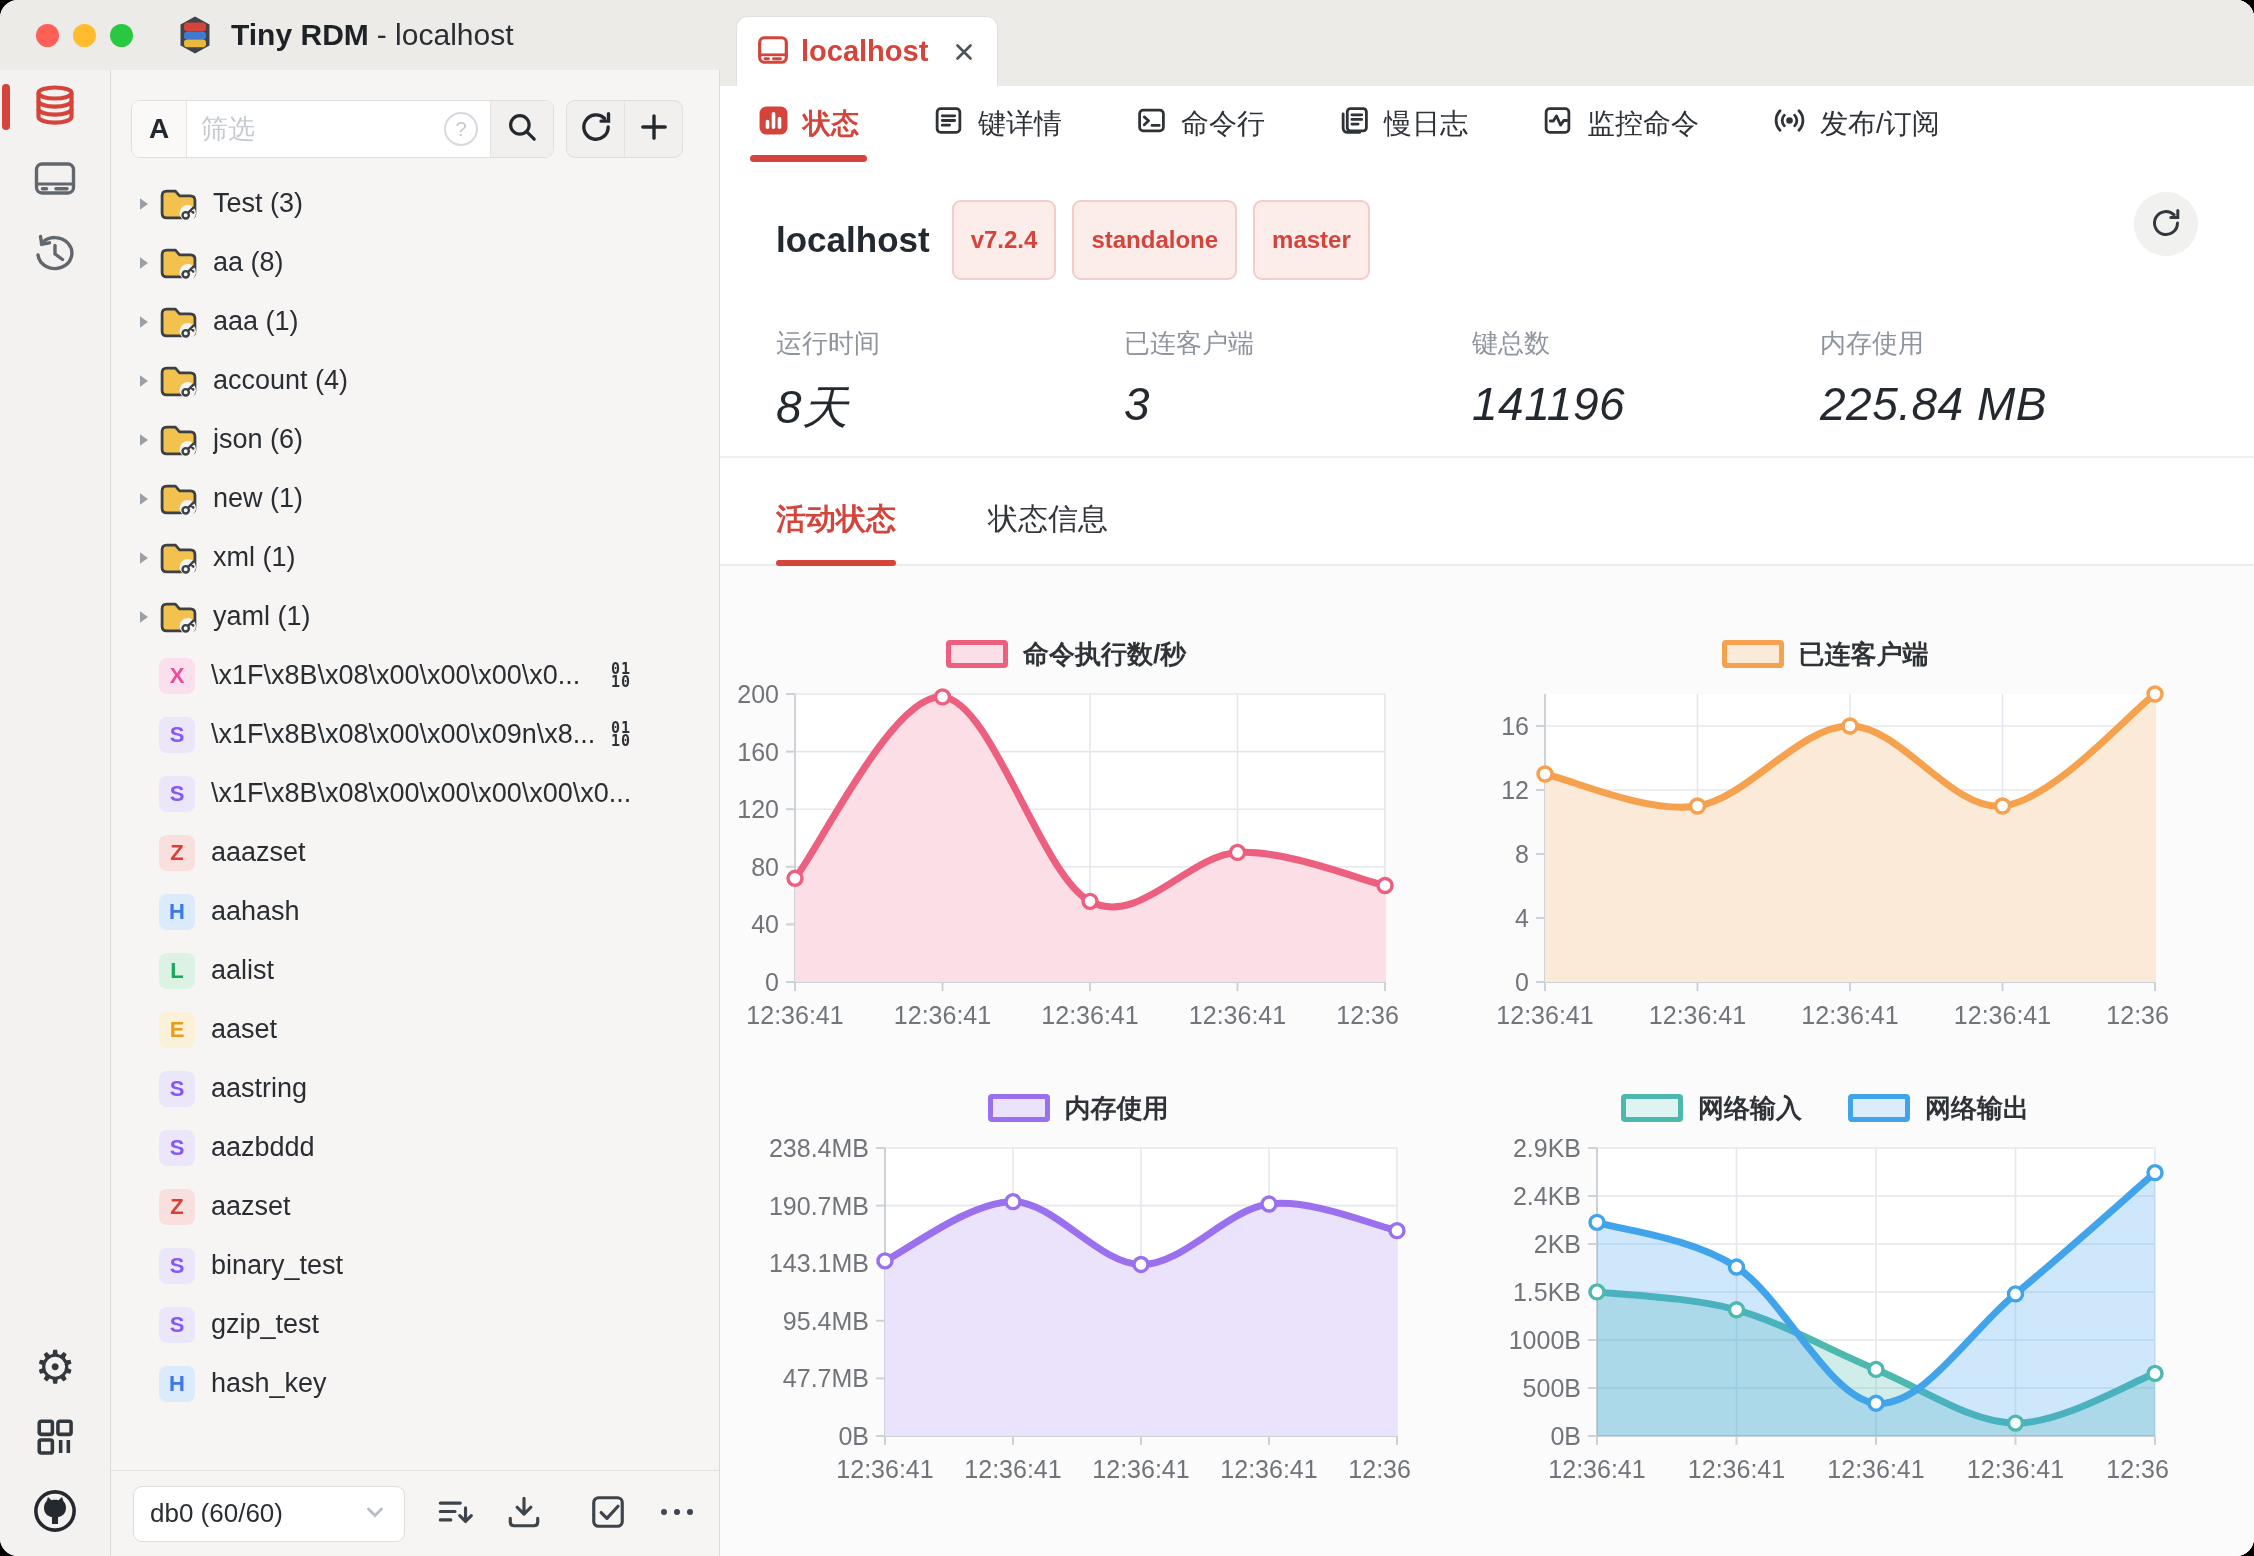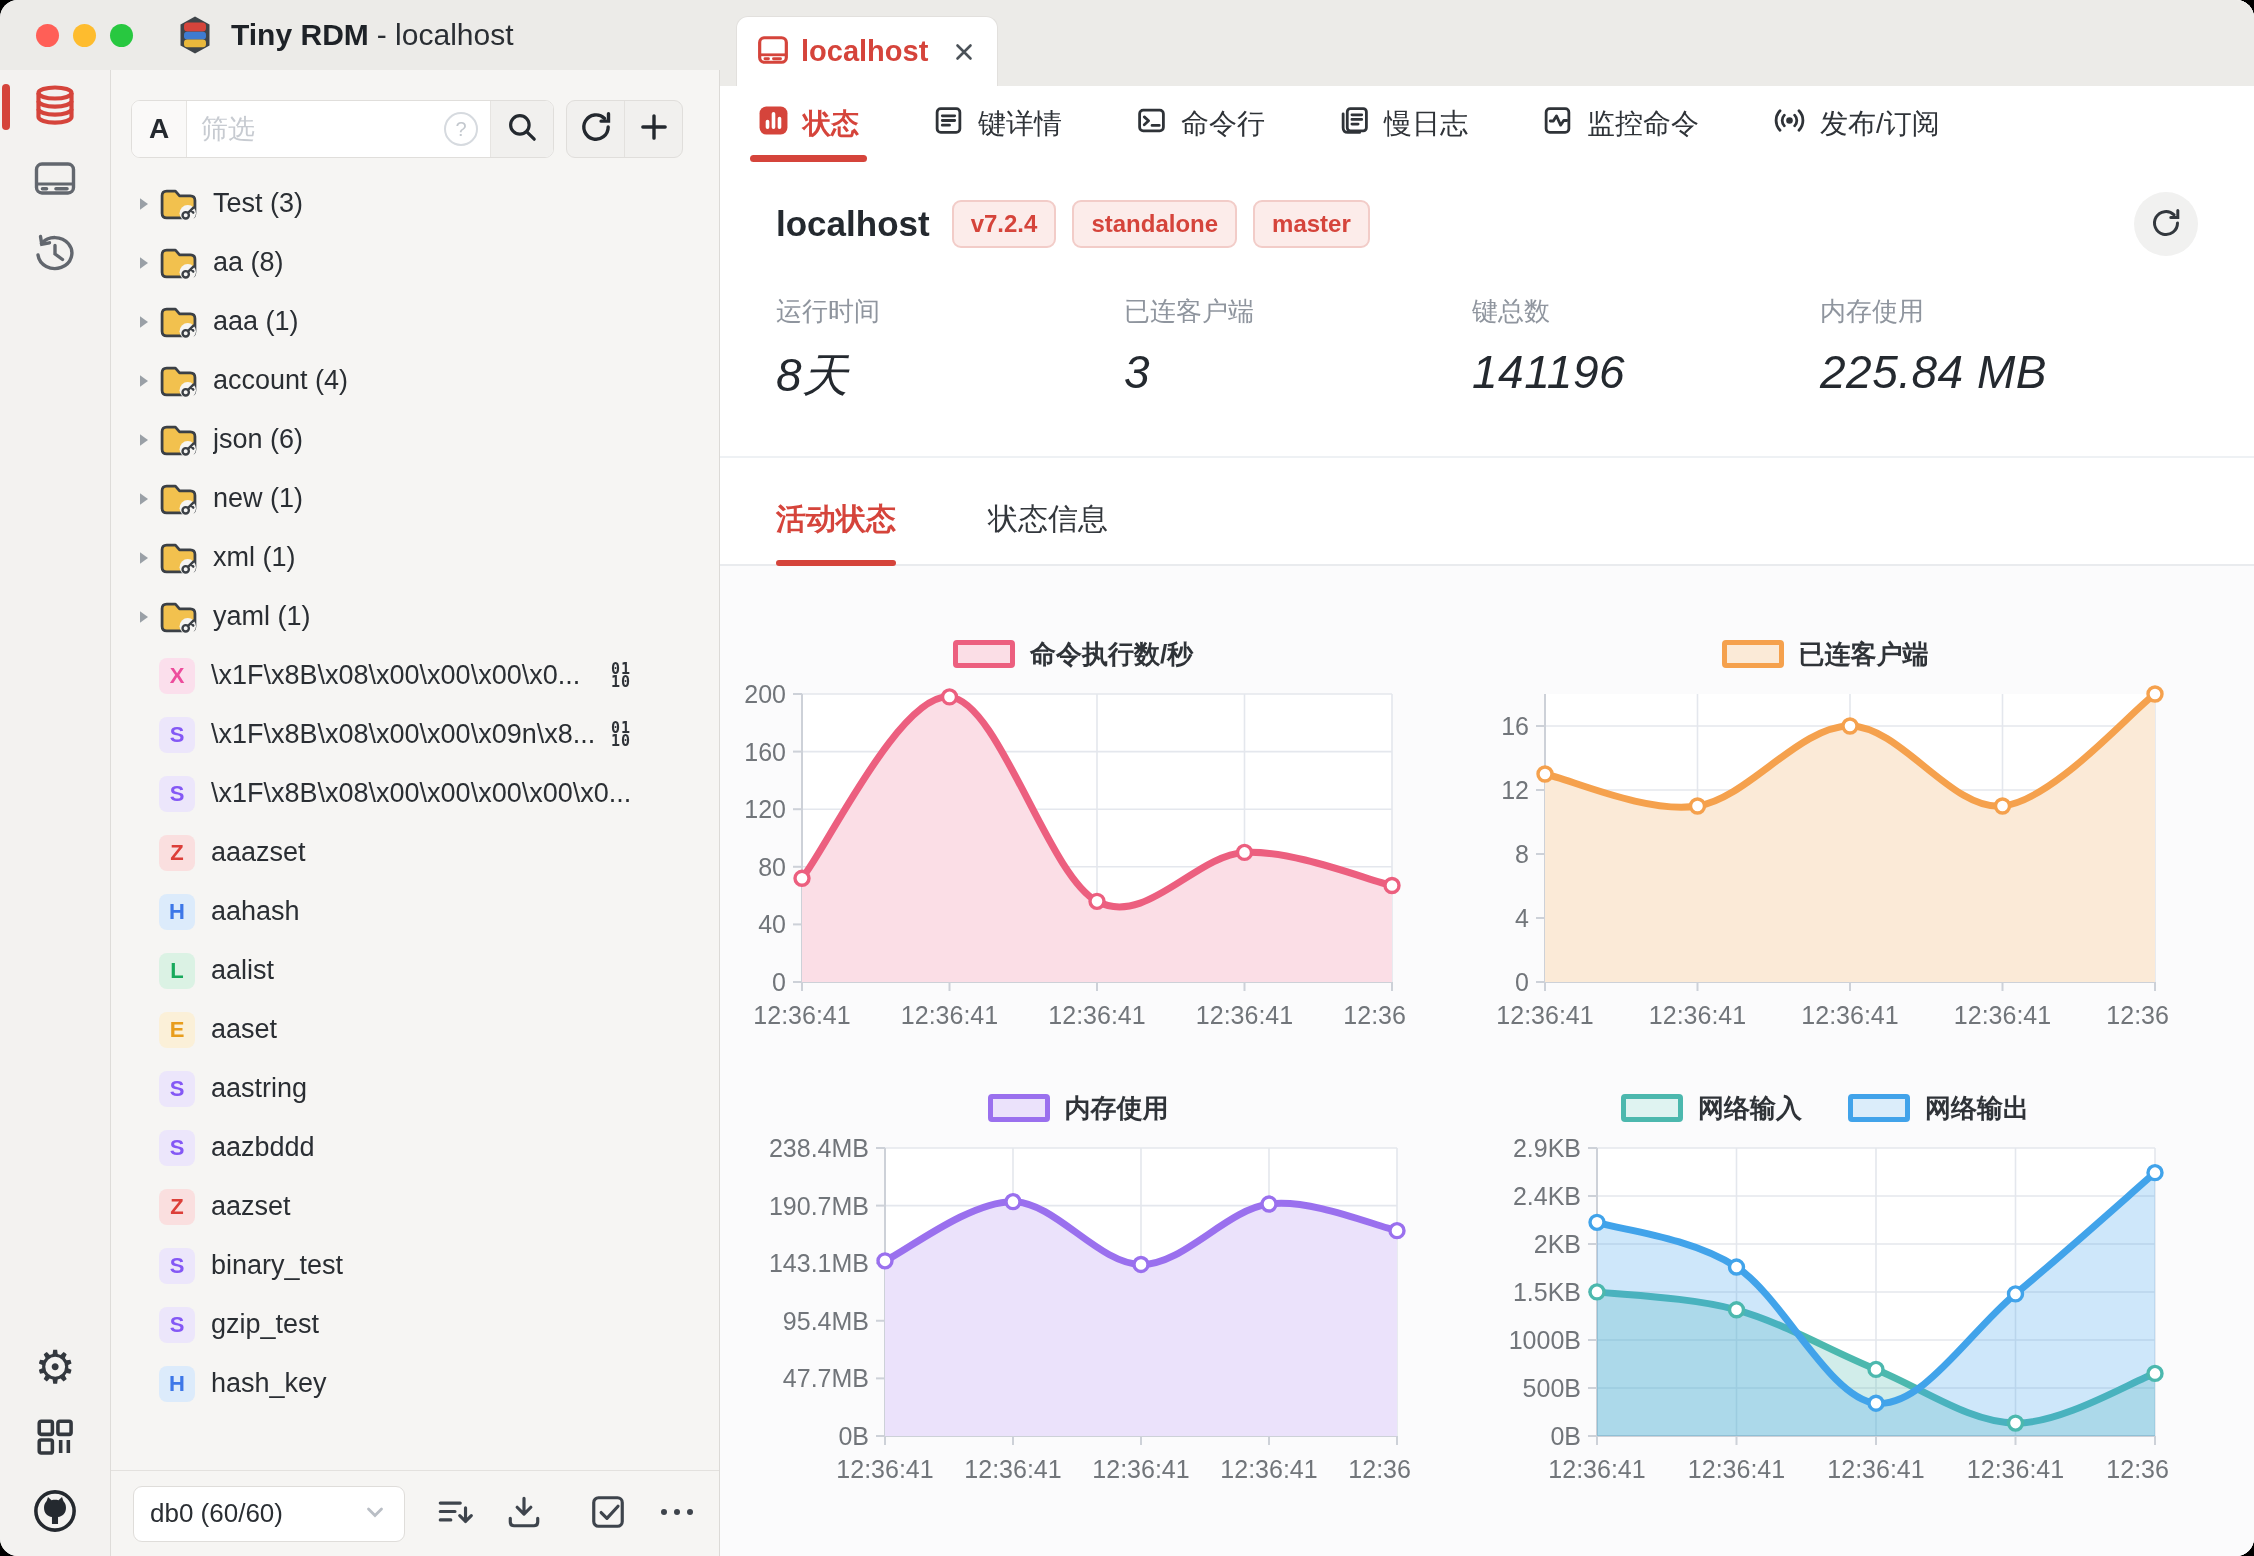--- a/index.html
+++ b/index.html
@@ -65,21 +65,21 @@
   .tab .close{margin-left:auto;display:flex;align-items:center;cursor:pointer;}
 
   .nav{position:absolute;left:0;top:86px;right:0;height:76px;display:flex;align-items:center;padding-left:38px;gap:74px;background:#fff;}
   .nav-item{position:relative;height:100%;display:flex;align-items:center;gap:14px;font-size:28px;color:#2F3338;cursor:pointer;}
   .nav-item.active{color:#D5443B;font-weight:700;}
   .nav-item.active::after{content:"";position:absolute;left:-8px;right:-8px;bottom:0;height:7px;background:#D5443B;border-radius:4px;}
 
   .server{position:absolute;left:0;top:162px;right:0;height:296px;border-bottom:2px solid #EEF1F4;box-sizing:border-box;padding:38px 56px 0 56px;}
   .server-row{display:flex;align-items:center;gap:22px;}
   .server-name{font-size:35px;font-weight:700;color:#24292F;margin:0;}
-  .sbadge{height:44px;display:flex;align-items:center;padding:0 17px;border-radius:9px;background:#FCECEA;border:2px solid #F2CCC8;color:#D5443B;font-size:24px;font-weight:600;}
+  .sbadge{height:44px;display:flex;align-items:center;padding:16px 17px;border-radius:9px;background:#FCECEA;border:2px solid #F2CCC8;color:#D5443B;font-size:24px;font-weight:600;}
   .refresh-circle{position:absolute;right:56px;top:30px;width:64px;height:64px;border-radius:50%;background:#F1F1F0;border:none;display:flex;align-items:center;justify-content:center;cursor:pointer;}
   .stats{display:flex;margin-top:46px;}
   .stat{width:348px;}
   .stat .slabel{font-size:26px;color:#8F959E;}
   .stat .svalue{font-size:46px;font-weight:500;color:#24292F;margin-top:16px;letter-spacing:.5px;font-style:italic;}
 
   .subtabs{position:absolute;left:0;top:458px;right:0;height:108px;box-sizing:border-box;border-bottom:2px solid #E9EBEE;display:flex;align-items:flex-end;padding-left:56px;gap:92px;background:#fff;}
   .subtab{position:relative;font-size:30px;color:#33373C;font-weight:500;padding-bottom:24px;cursor:pointer;}
   .subtab.active{color:#D5443B;font-weight:700;}
   .subtab.active::after{content:"";position:absolute;left:0;right:0;bottom:-2px;height:6px;background:#D5443B;border-radius:3px;}
@@ -553,21 +553,21 @@
           </div>
         </div>
     </div>
 
     <div class="subtabs" id="subtabs">
         <div class="subtab active">活动状态</div>
         <div class="subtab">状态信息</div>
       </div>
 
     <div class="charts" id="charts">
-        <div class="chart" style="left: 18px; top: 62px; width: 670px; height: 412px;">
+        <div class="chart" style="left: 11px; top: 62px; width: 670px; height: 412px;">
           <div class="chart-legend">
             <span class="legend-item">
               <span class="legend-swatch" style="border: 5px solid rgb(236, 95, 127); background: rgb(251, 222, 230);"></span>
               <span class="legend-label">命令执行数/秒</span>
             </span>
           </div>
           <svg width="670" height="360" viewBox="0 0 670 360">
             <rect x="64" y="14" width="590" height="288" fill="#FFFFFF"></rect>
             <line x1="64" y1="244.4" x2="654" y2="244.4" stroke="#E4E7ED" stroke-width="1.6"></line>
             <line x1="64" y1="186.79999999999998" x2="654" y2="186.79999999999998" stroke="#E4E7ED" stroke-width="1.6"></line>

